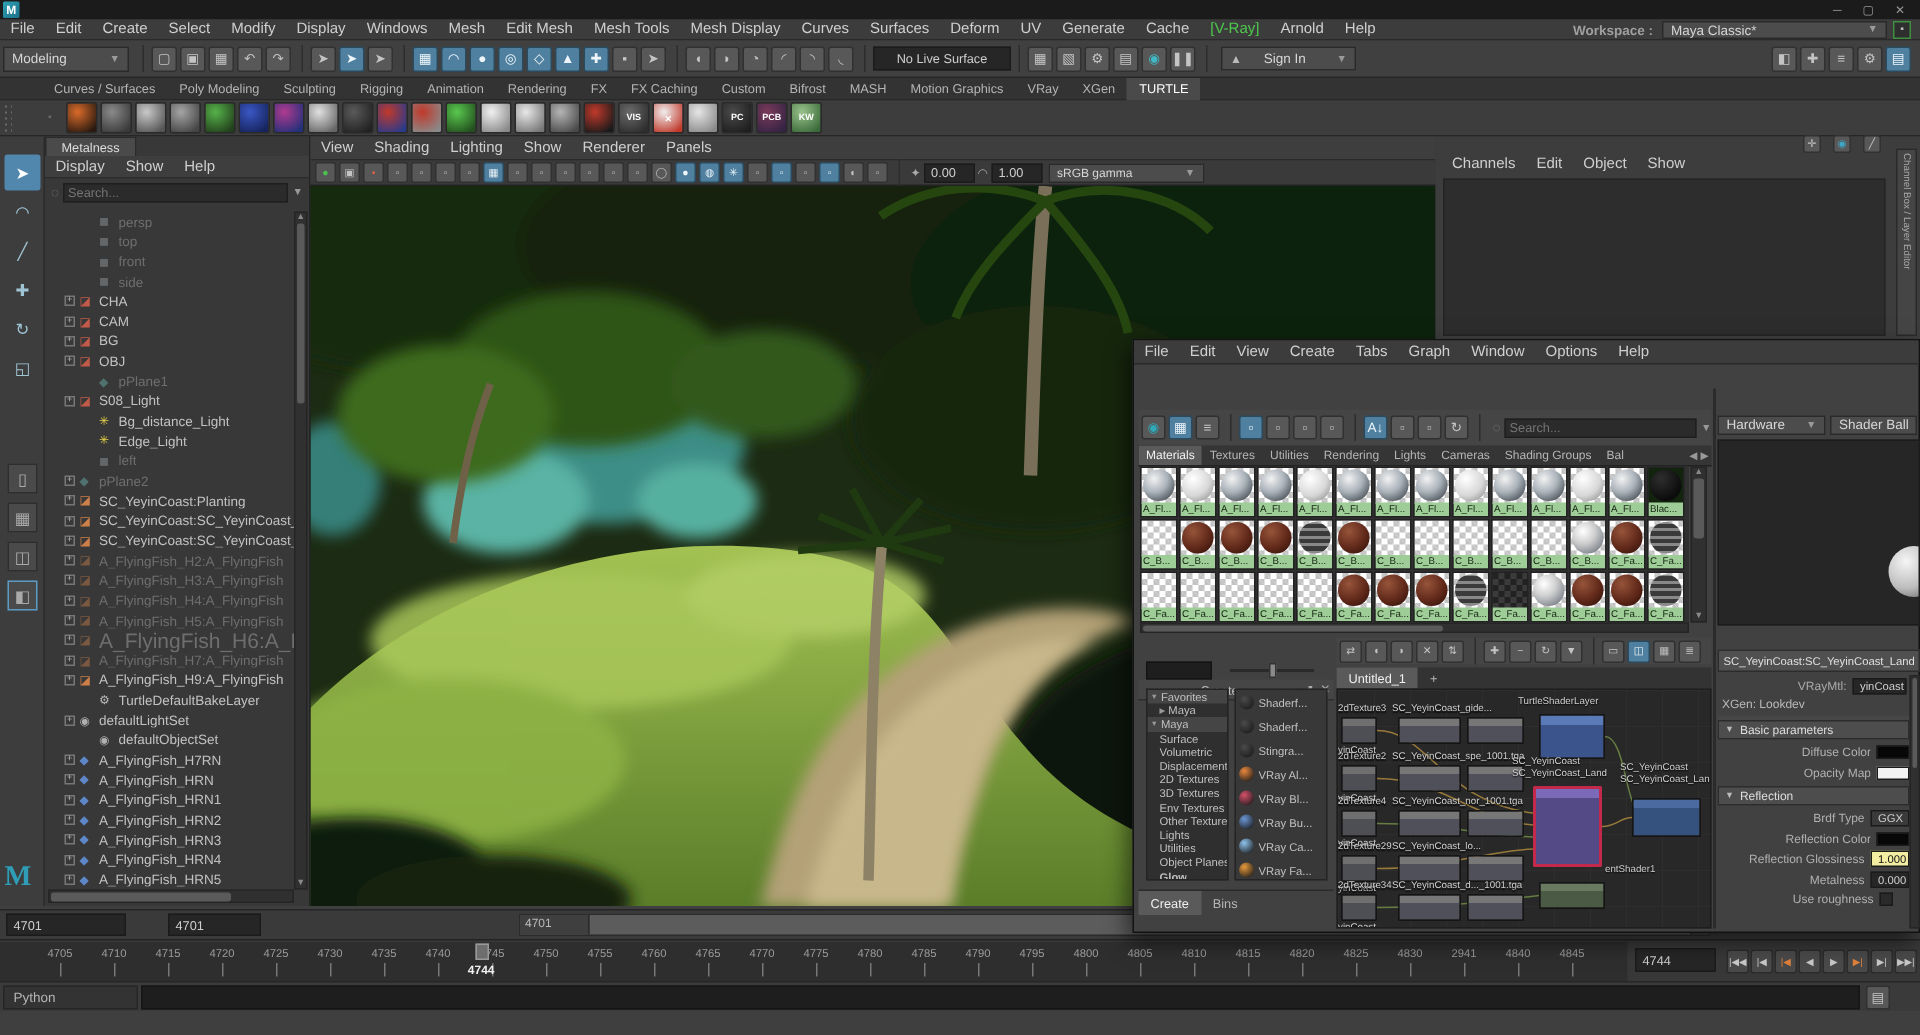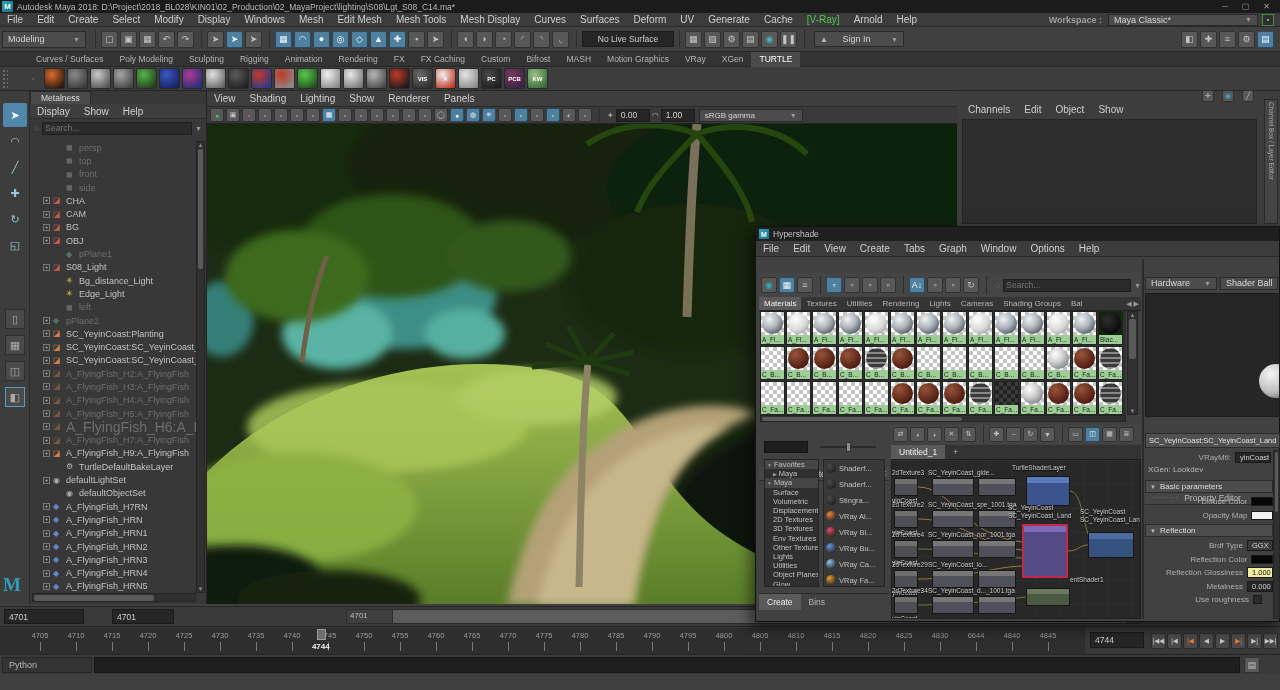--- a/index.html
+++ b/index.html
@@ -44,21 +44,20 @@
   .scroll{background:#303030;border:1px solid #252525;}
   .thumb{background:#5a5a5a;border-radius:2px;}
 </style>
 </head>
 <body>
 
 <div id="root">
 
   <div class="abs flex" id="titlebar" style="left:0;top:0;width:1280px;height:13px;background:#1b1b1b;">
     <div style="width:11px;height:11px;margin:0 4px 0 2px;background:linear-gradient(135deg,#2fa3b5,#1b6f8a);color:#fff;font-size:8px;font-weight:bold;display:flex;align-items:center;justify-content:center;border-radius:1px;">M</div>
-    <span style="font-size:8.5px;color:#b9b9b9;white-space:nowrap;">Autodesk Maya 2018: D:\Project\2018_BL028\KIN01\02_Production\02_MayaProject\lighting\S08\Lgt_S08_C14.ma*</span>
     <div style="margin-left:auto;display:flex;gap:14px;padding-right:10px;color:#999;font-size:8px;">
       <span>─</span>
       <span>▢</span>
       <span>✕</span>
     </div>
   </div>
 
   <div class="abs flex" id="menubar" style="left:0;top:13px;width:1280px;height:14px;background:#3c3c3c;border-bottom:1px solid #2a2a2a;">
     <div id="menu-items" class="flex" style="height:100%;">
         <div class="mi">File</div>
@@ -516,24 +515,20 @@
         <div class="mi">Object</div>
         <div class="mi">Show</div>
       </div>
     <div class="abs" style="left:5px;top:28px;width:295px;height:105px;background:#2d2d2d;border:1px solid #242424;"></div>
     <div class="abs" style="right:2px;top:8px;width:14px;height:125px;background:#454545;border:1px solid #2a2a2a;overflow:hidden;">
       <span style="writing-mode:vertical-rl;font-size:6.5px;color:#aaa;display:block;margin:2px auto;">Channel Box / Layer Editor</span>
     </div>
   </div>
 
   <div class="abs" id="hypershade" style="left:755px;top:226px;width:525px;height:396px;background:#414141;border:1px solid #121212;box-shadow:-4px 6px 14px rgba(0,0,0,.55);z-index:10;">
-    <div class="flex" style="height:14px;background:#1f1f1f;padding-left:3px;">
-      <div style="width:10px;height:10px;background:linear-gradient(135deg,#2fa3b5,#1b6f8a);color:#fff;font-size:7px;font-weight:bold;display:flex;align-items:center;justify-content:center;margin-right:4px;">M</div>
-      <span style="font-size:8.5px;color:#c2c2c2;">Hypershade</span>
-    </div>
     <div class="flex" id="hs-menus" style="height:16px;background:#3c3c3c;border-bottom:1px solid #2a2a2a;">
         <div class="mi">File</div>
         <div class="mi">Edit</div>
         <div class="mi">View</div>
         <div class="mi">Create</div>
         <div class="mi">Tabs</div>
         <div class="mi">Graph</div>
         <div class="mi">Window</div>
         <div class="mi">Options</div>
         <div class="mi">Help</div>
@@ -865,21 +860,21 @@
         </div>
         <div class="flex" style="height: 9.2px; padding-left: 8px; white-space: nowrap;">
           <div style="font-size: 7.5px; color: rgb(192, 192, 192); overflow: hidden;">Lights</div>
         </div>
         <div class="flex" style="height: 9.2px; padding-left: 8px; white-space: nowrap;">
           <div style="font-size: 7.5px; color: rgb(192, 192, 192); overflow: hidden;">Utilities</div>
         </div>
         <div class="flex" style="height: 9.2px; padding-left: 8px; white-space: nowrap;">
           <div style="font-size: 7.5px; color: rgb(192, 192, 192); overflow: hidden;">Object Planes</div>
         </div>
-        <div class="flex" style="height: 9.2px; padding-left: 8px; white-space: nowrap;">
+        <div class="flex" style="height: 9.2px; padding-left: 8px; white-space: nowrap; font-weight: bold;">
           <div style="font-size: 7.5px; color: rgb(192, 192, 192); overflow: hidden;">Glow</div>
         </div>
       </div>
     <div class="abs" id="hs-shaders" style="left:67px;top:232px;width:62px;height:128px;background:#383838;border:1px solid #242424;overflow:hidden;">
         <div class="flex" style="height: 16px; padding-left: 2px; white-space: nowrap;">
           <div style="width: 10px; height: 10px; border-radius: 50%; margin-right: 3px; flex: 0 0 auto; background: radial-gradient(circle at 35% 30%, rgb(74, 74, 74), rgb(26, 26, 26) 90%);"></div>
           <div style="font-size: 7.5px; color: rgb(192, 192, 192); overflow: hidden;">Shaderf...</div>
         </div>
         <div class="flex" style="height: 16px; padding-left: 2px; white-space: nowrap;">
           <div style="width: 10px; height: 10px; border-radius: 50%; margin-right: 3px; flex: 0 0 auto; background: radial-gradient(circle at 35% 30%, rgb(74, 74, 74), rgb(26, 26, 26) 90%);"></div>
@@ -1130,21 +1125,21 @@
         <div style="position: absolute; left: 782px; top: 3px; width: 28px; text-align: center; font-size: 7.5px; color: rgb(154, 154, 154);">4810</div>
         <div style="position: absolute; left: 796px; top: 14px; width: 1px; height: 9px; background: rgb(119, 119, 119);"></div>
         <div style="position: absolute; left: 818px; top: 3px; width: 28px; text-align: center; font-size: 7.5px; color: rgb(154, 154, 154);">4815</div>
         <div style="position: absolute; left: 832px; top: 14px; width: 1px; height: 9px; background: rgb(119, 119, 119);"></div>
         <div style="position: absolute; left: 854px; top: 3px; width: 28px; text-align: center; font-size: 7.5px; color: rgb(154, 154, 154);">4820</div>
         <div style="position: absolute; left: 868px; top: 14px; width: 1px; height: 9px; background: rgb(119, 119, 119);"></div>
         <div style="position: absolute; left: 890px; top: 3px; width: 28px; text-align: center; font-size: 7.5px; color: rgb(154, 154, 154);">4825</div>
         <div style="position: absolute; left: 904px; top: 14px; width: 1px; height: 9px; background: rgb(119, 119, 119);"></div>
         <div style="position: absolute; left: 926px; top: 3px; width: 28px; text-align: center; font-size: 7.5px; color: rgb(154, 154, 154);">4830</div>
         <div style="position: absolute; left: 940px; top: 14px; width: 1px; height: 9px; background: rgb(119, 119, 119);"></div>
-        <div style="position: absolute; left: 962px; top: 3px; width: 28px; text-align: center; font-size: 7.5px; color: rgb(154, 154, 154);">6644</div>
+        <div style="position: absolute; left: 962px; top: 3px; width: 28px; text-align: center; font-size: 7.5px; color: rgb(154, 154, 154);">2941</div>
         <div style="position: absolute; left: 976px; top: 14px; width: 1px; height: 9px; background: rgb(119, 119, 119);"></div>
         <div style="position: absolute; left: 998px; top: 3px; width: 28px; text-align: center; font-size: 7.5px; color: rgb(154, 154, 154);">4840</div>
         <div style="position: absolute; left: 1012px; top: 14px; width: 1px; height: 9px; background: rgb(119, 119, 119);"></div>
         <div style="position: absolute; left: 1034px; top: 3px; width: 28px; text-align: center; font-size: 7.5px; color: rgb(154, 154, 154);">4845</div>
         <div style="position: absolute; left: 1048px; top: 14px; width: 1px; height: 9px; background: rgb(119, 119, 119);"></div>
         <div style="position: absolute; left: 316.8px; top: 1px; width: 9px; height: 11px; background: rgb(110, 110, 110); border: 1px solid rgb(153, 153, 153);"></div>
         <div style="position: absolute; left: 306.8px; top: 14px; width: 28px; text-align: center; font-size: 8px; font-weight: bold; color: rgb(240, 240, 240);">4744</div>
       </div>
     <div class="abs fld" style="left:1090px;top:5px;width:54px;height:16px;">
       <span>4744</span>

